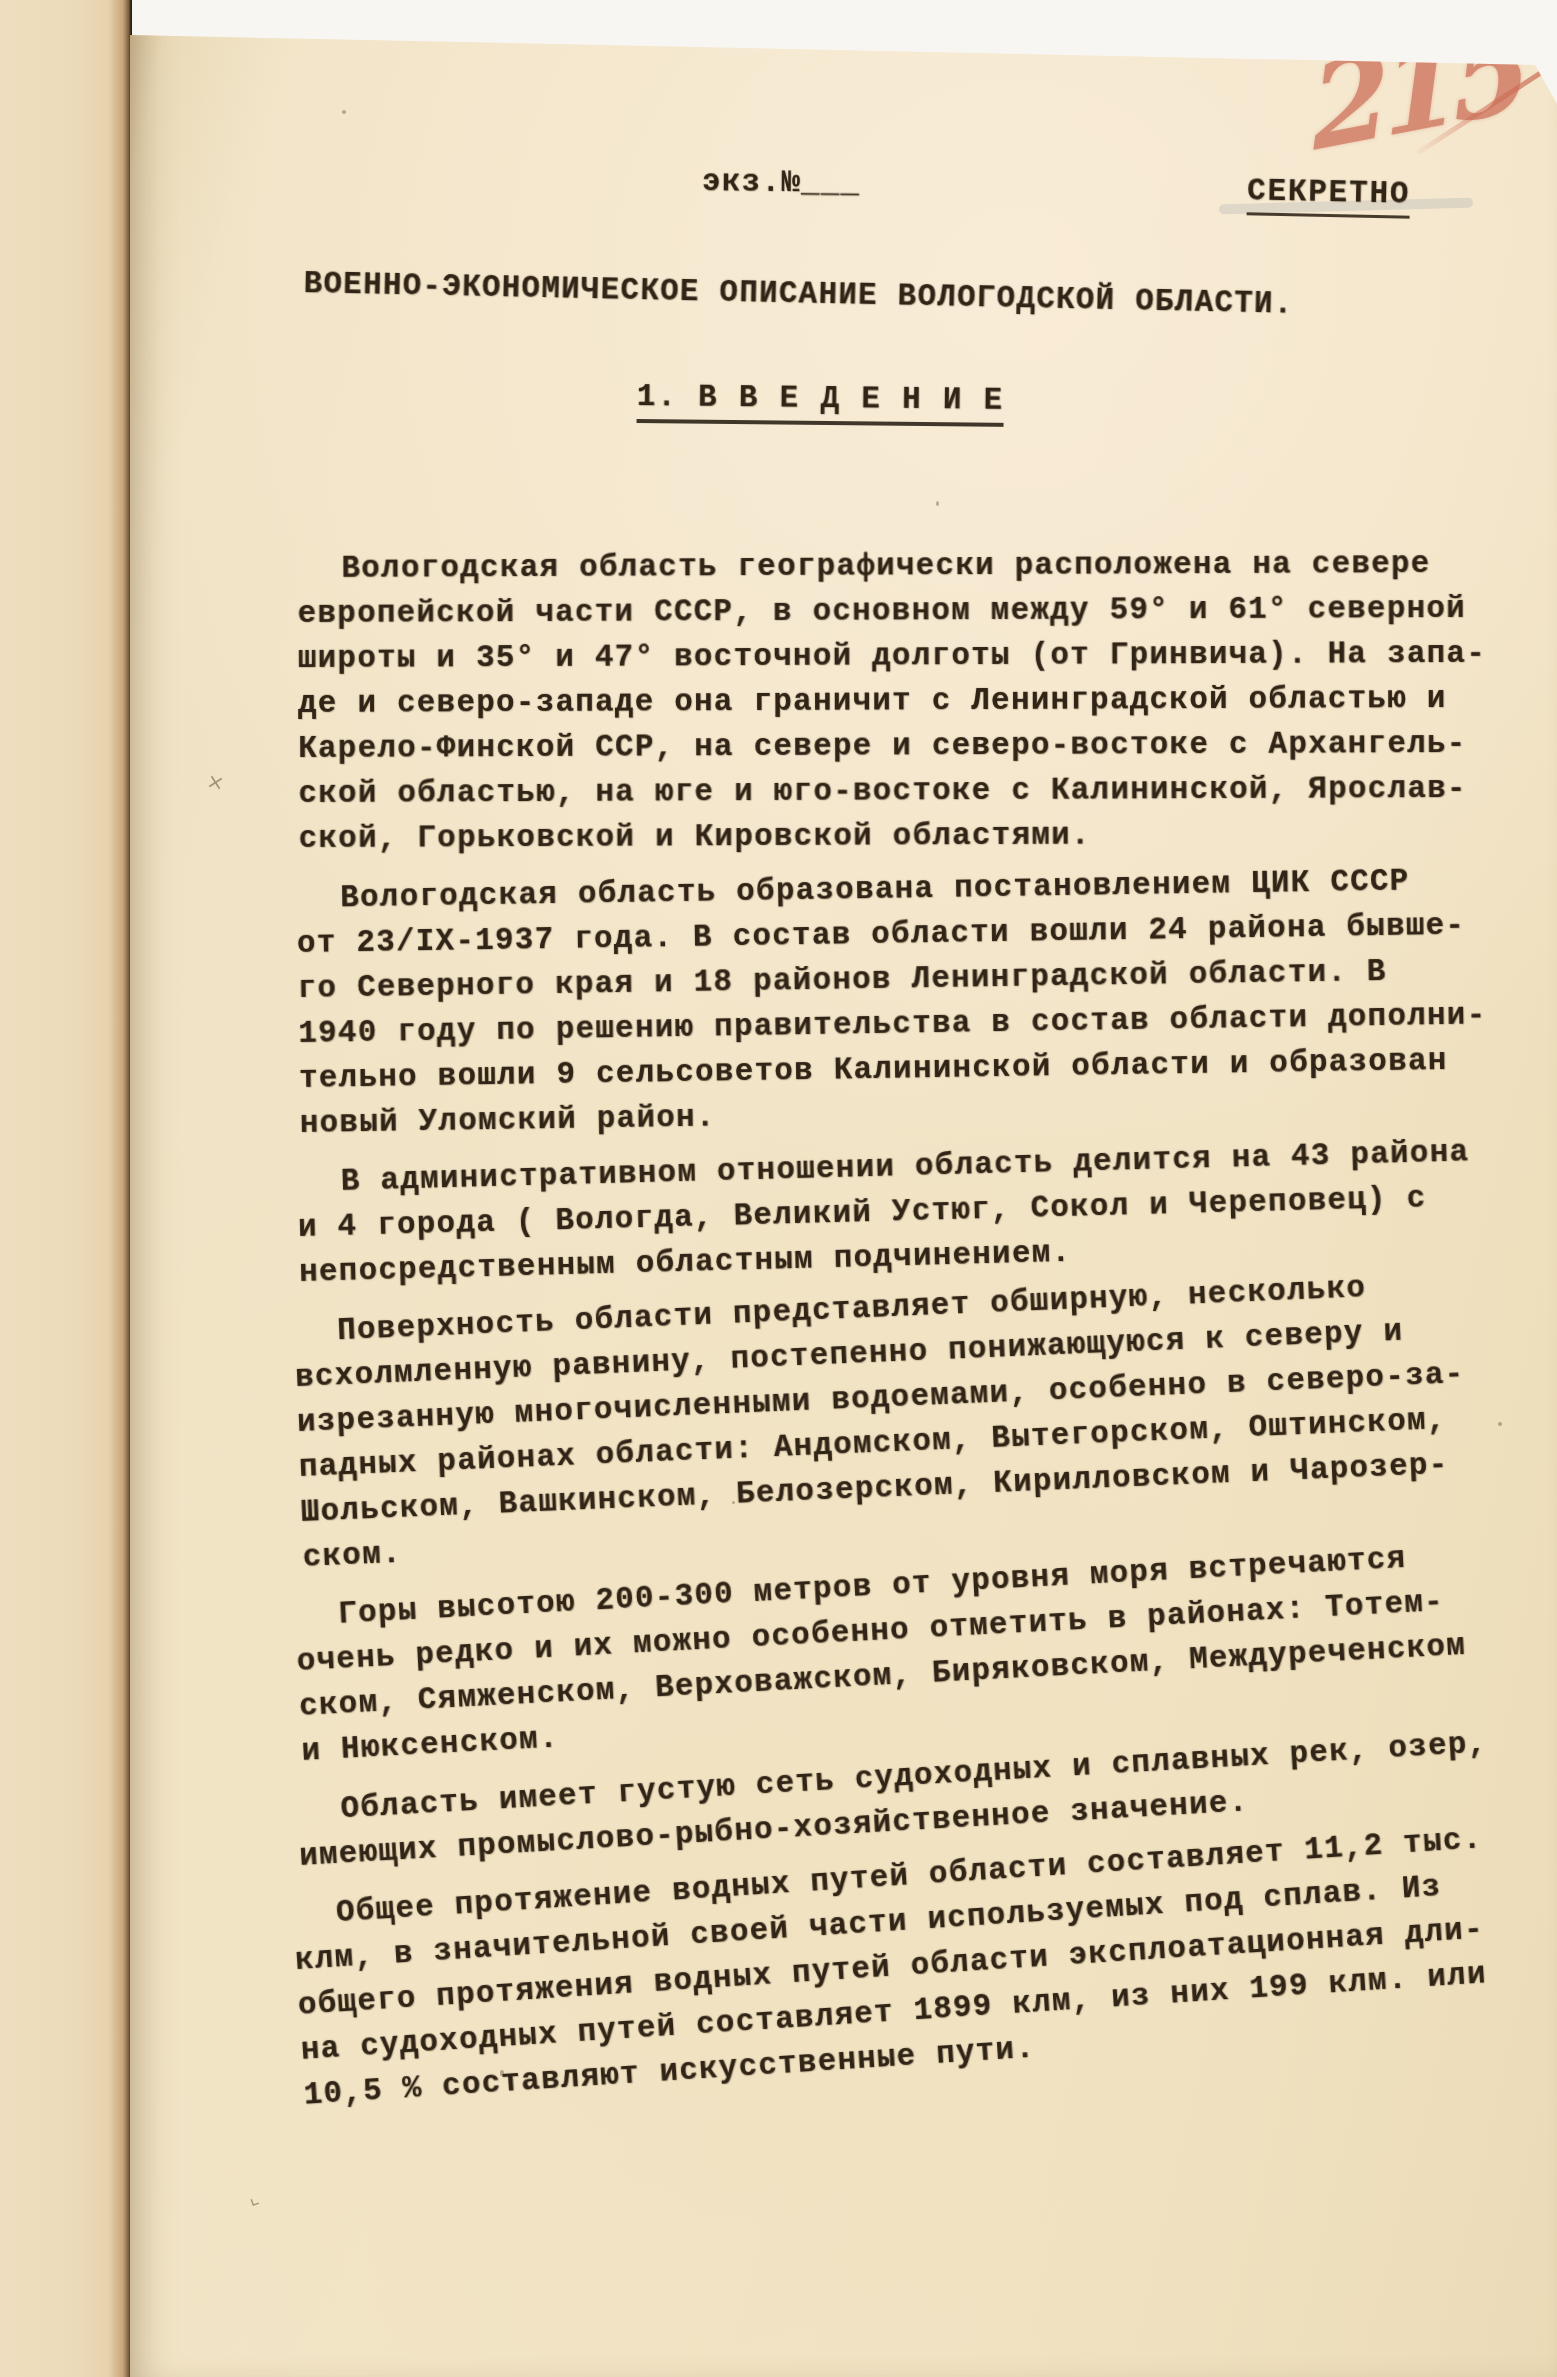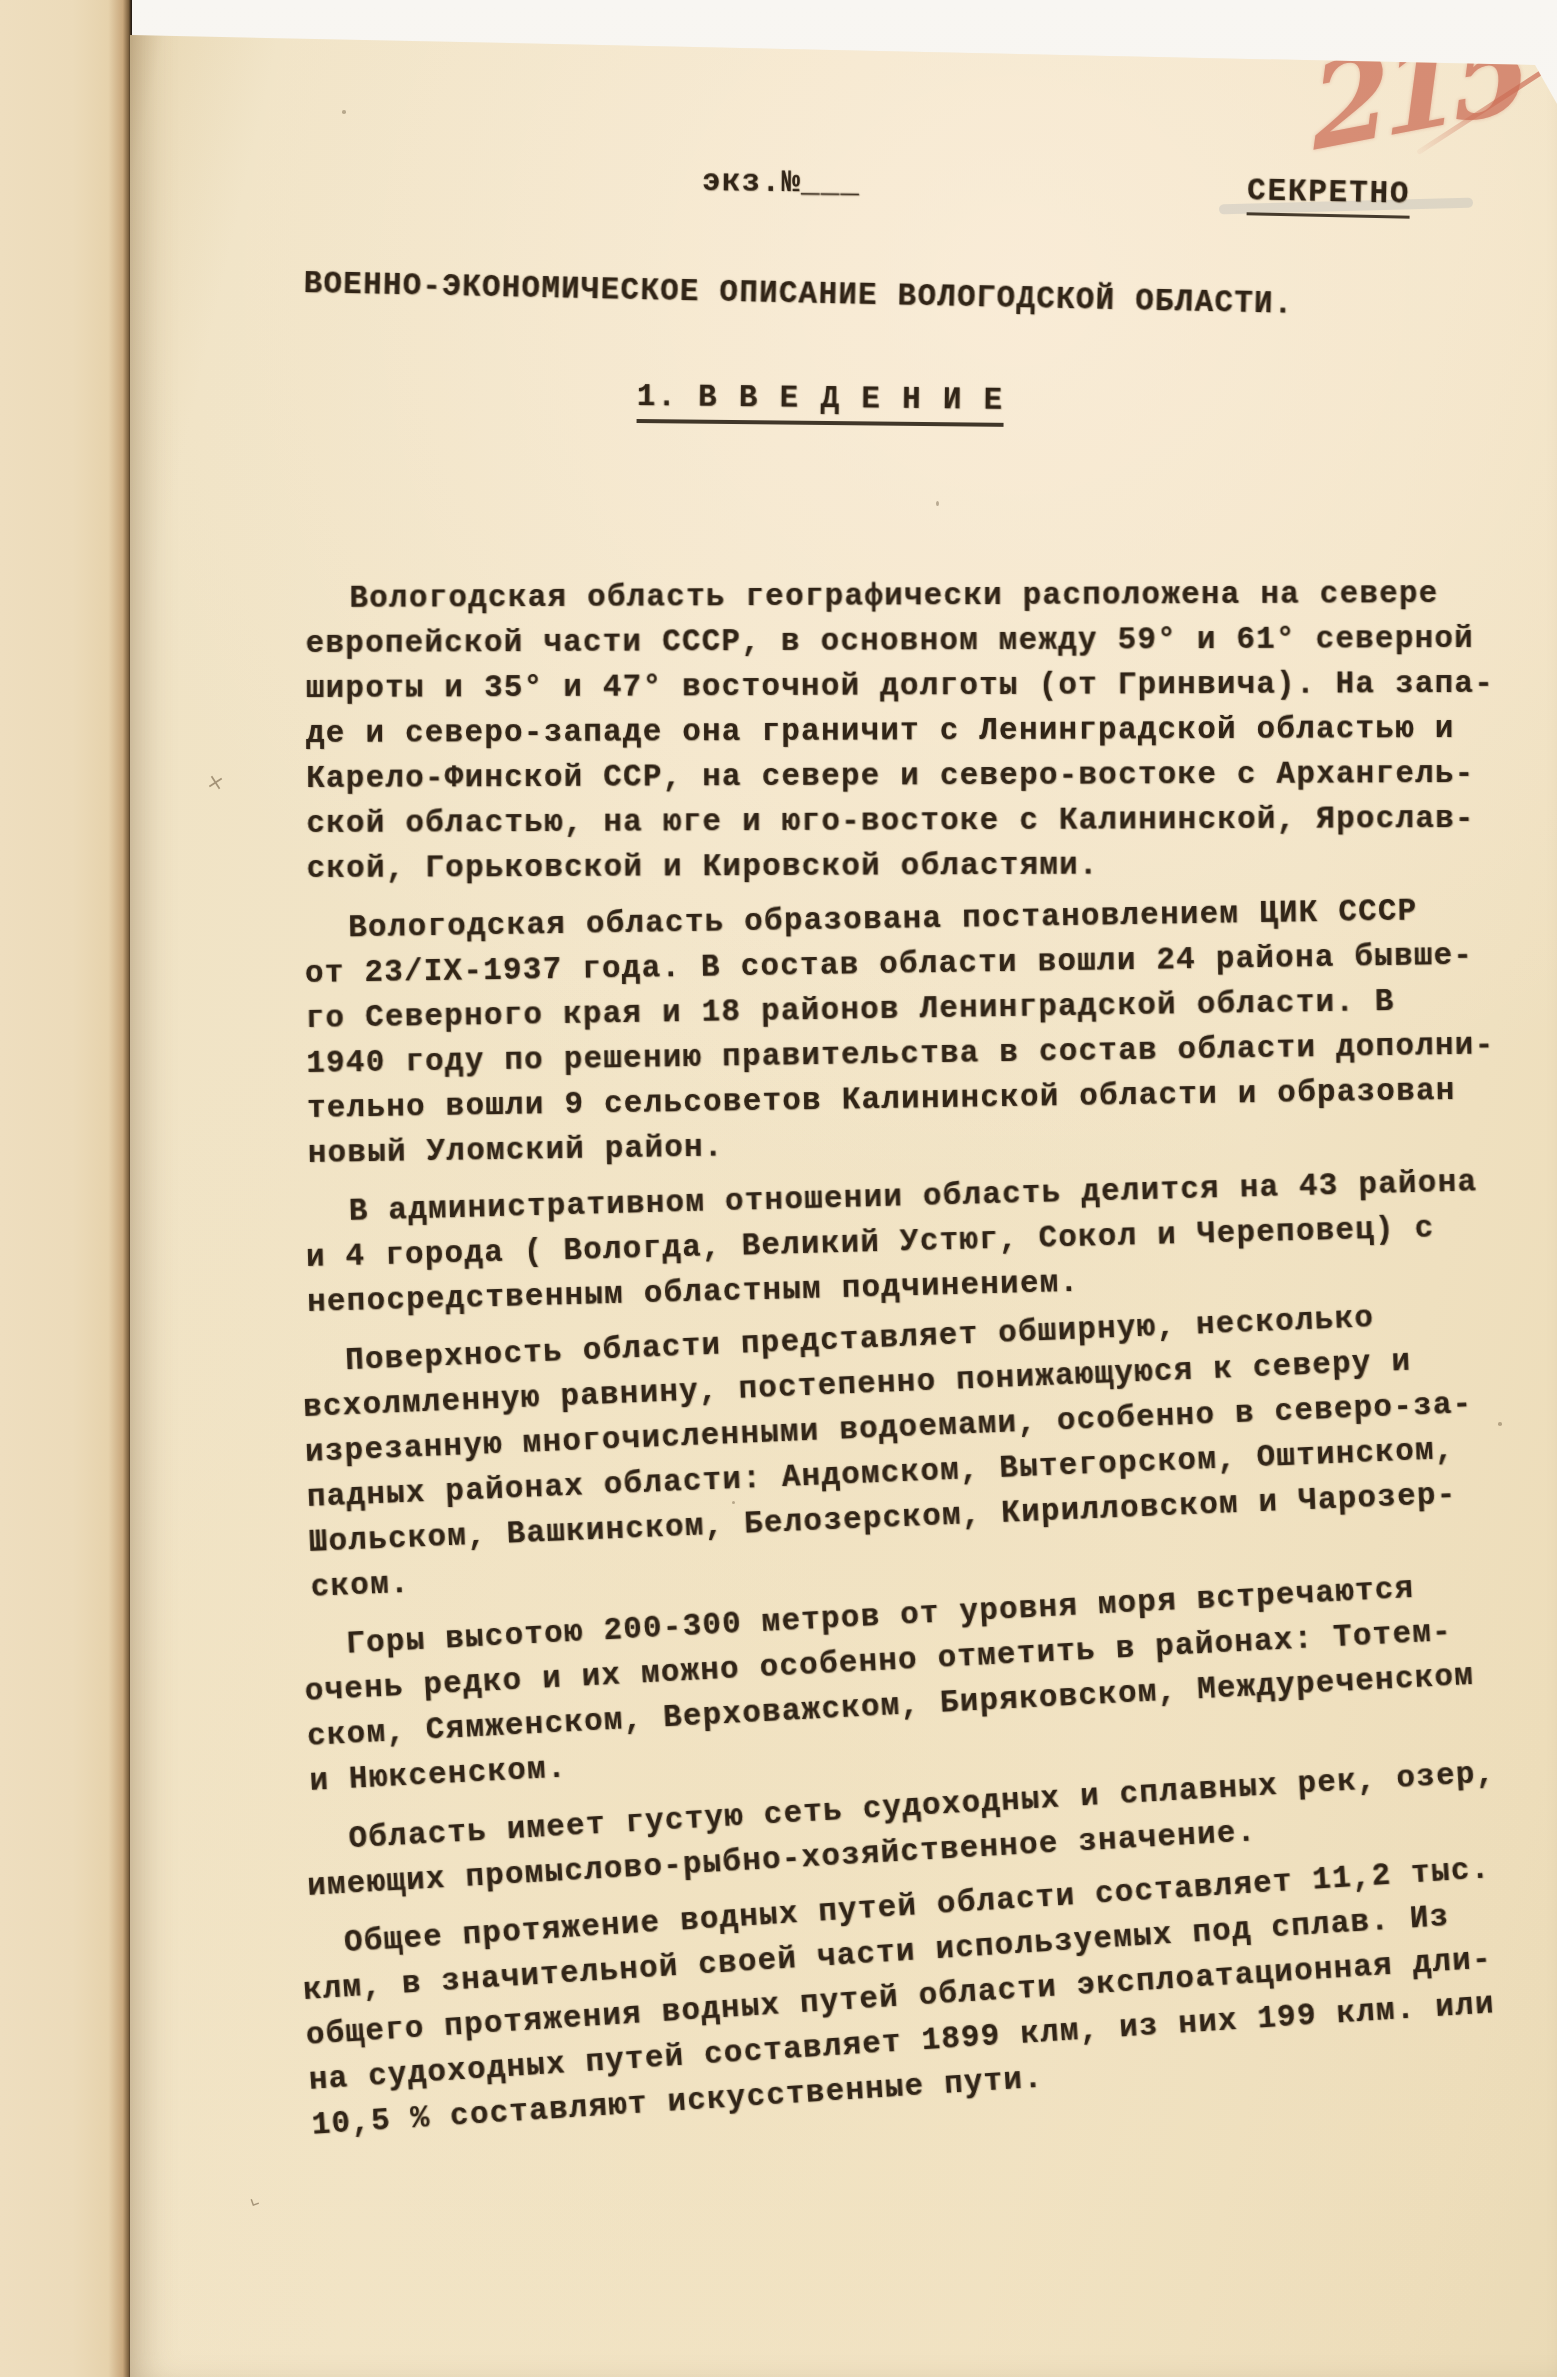--- a/index.html
+++ b/index.html
@@ -78,21 +78,21 @@
     transform:rotate(1.2deg); transform-origin:0 0;
   }
   .heading{
     position:absolute; left:507px; top:379px;
     font-size:31px; letter-spacing:1.8px; white-space:nowrap;
     padding-bottom:4.8px;
     border-bottom:4.2px solid rgba(44,34,22,.9);
     transform:rotate(.6deg); transform-origin:0 0;
   }
   .bodytext{
-    position:absolute; left:176px; top:546px; width:1246px;margin-top:30px;
+    position:absolute; left:168px; top:546px; width:1246px;
   }
   .bodytext p{
     margin:0 0 14.5px 0;
     font-size:31px; line-height:45px; letter-spacing:1.2px;
     white-space:pre-line;
     text-indent:44px;
     transform-origin:0 50%;
   }
   .bodytext p:nth-of-type(1){transform:rotate(-.25deg);}
   .bodytext p:nth-of-type(2){transform:rotate(-.9deg);}

